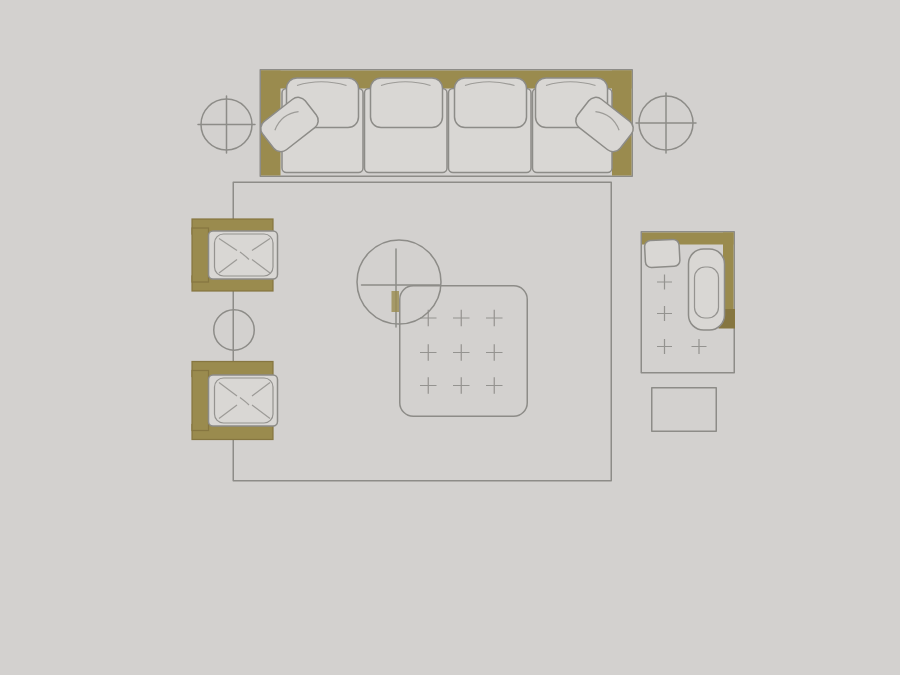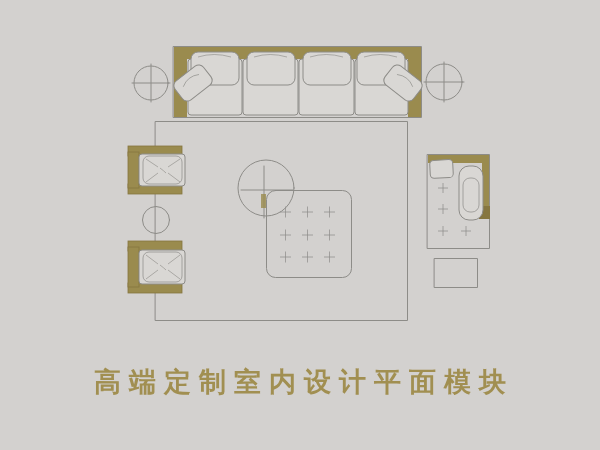--- a/index.html
+++ b/index.html
@@ -117,14 +117,13 @@
       <rect class="soft" x="459" y="166" width="24" height="54" rx="10"></rect>
       <rect class="thin" x="463" y="178" width="16" height="34" rx="7"></rect>
       <path class="thin" d="M438,188h10 M443,183v10 M438,209h10 M443,204v10 M438,231h10 M443,226v10 M461,231h10 M466,226v10"></path>
     </g>
 
     <g>
       <rect class="ln" x="434.5" y="258.5" width="43" height="29"></rect>
     </g>
   </svg>
 
-  <div class="title">高端定制室内设计平面模块</div>
 </div>
 
 </body></html>

